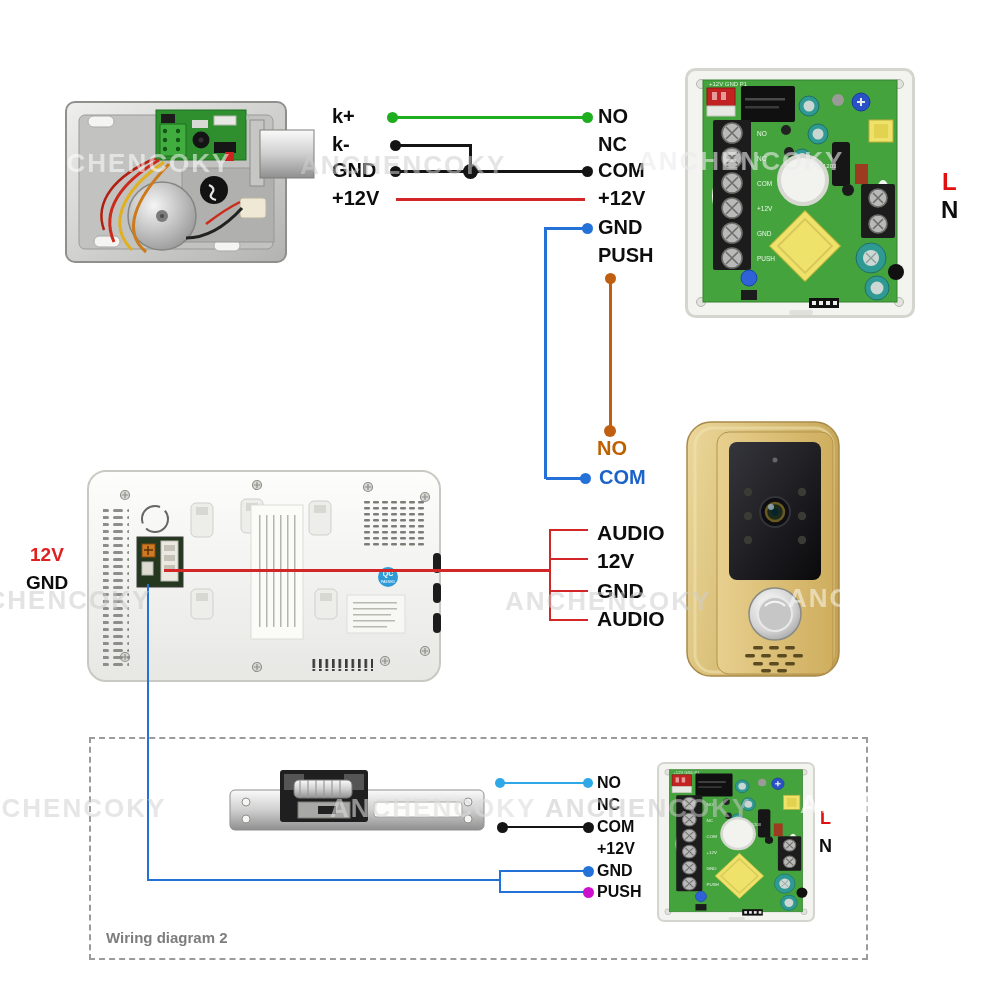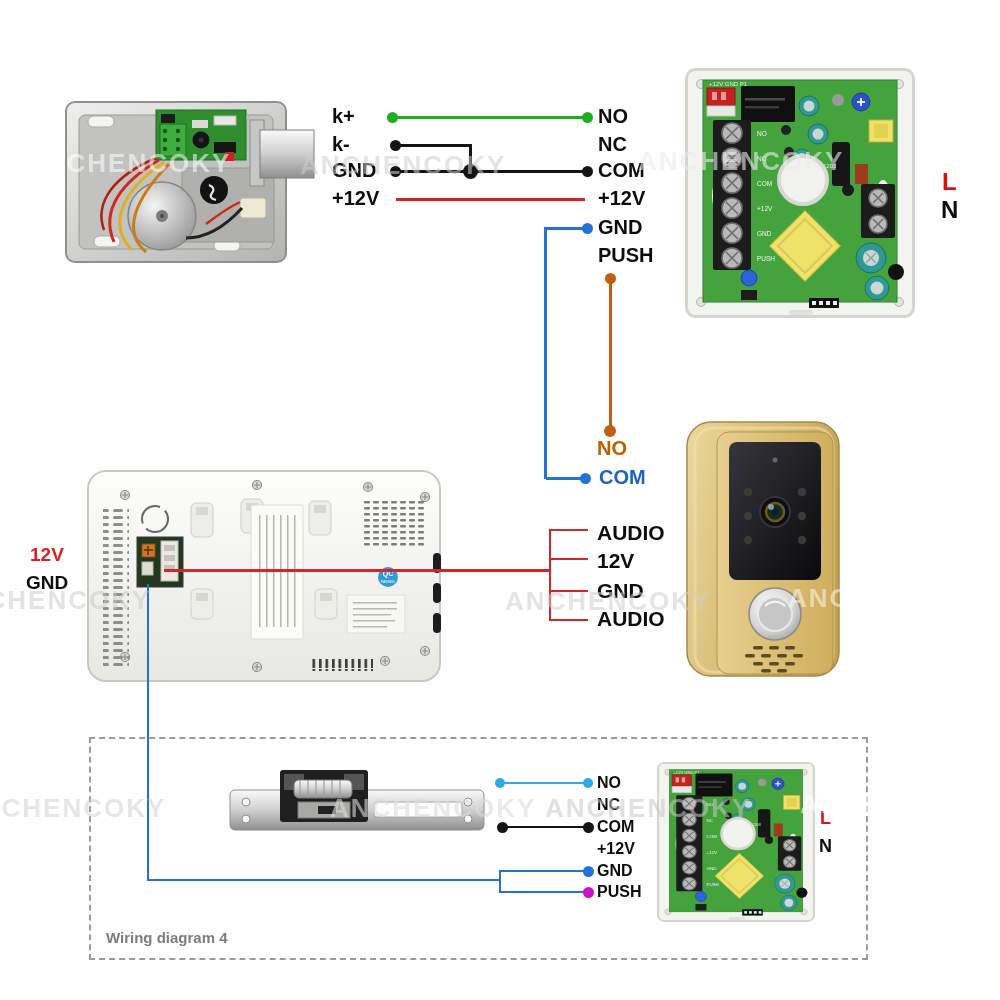--- a/index.html
+++ b/index.html
@@ -346,21 +346,21 @@
         <rect x="110" y="236" width="10" height="3.5" rx="1.7"></rect>
       <rect x="70" y="244" width="10" height="3.5" rx="1.7"></rect>
         <rect x="86" y="244" width="10" height="3.5" rx="1.7"></rect>
         <rect x="102" y="244" width="10" height="3.5" rx="1.7"></rect>
       <rect x="78" y="251" width="10" height="3.5" rx="1.7"></rect>
         <rect x="94" y="251" width="10" height="3.5" rx="1.7"></rect>
     </g>
   </svg>
 
   <div class="dashedbox" style="left:89px;top:737px;width:775px;height:219px"></div>
-  <div class="lbl" style="left:106px;top:929px;font-size:15px;color:#7d7d7d">Wiring diagram 4</div>
+  <div class="lbl" style="left:106px;top:929px;font-size:15px;color:#7d7d7d">Wiring diagram 2</div>
 
   <div class="wire" style="left:146.7px;top:584px;width:2.8px;height:296px;background:#2472d8"></div>
   <div class="wire" style="left:147px;top:878.6px;width:353px;height:2.8px;background:#2472d8"></div>
   <div class="wire" style="left:498.6px;top:870px;width:2.8px;height:23px;background:#2472d8"></div>
   <div class="wire" style="left:500px;top:869.6px;width:88px;height:2.6px;background:#2472d8"></div>
   <div class="wire" style="left:500px;top:890.6px;width:88px;height:2.6px;background:#2472d8"></div>
 
   <svg style="left:222px;top:762px" width="270" height="95" viewBox="0 0 270 95">
     <rect x="8" y="28" width="254" height="40" rx="5" fill="url(#chrome)" stroke="#8f8f8d"></rect>
     <g fill="#f5f5f3" stroke="#90908e">

